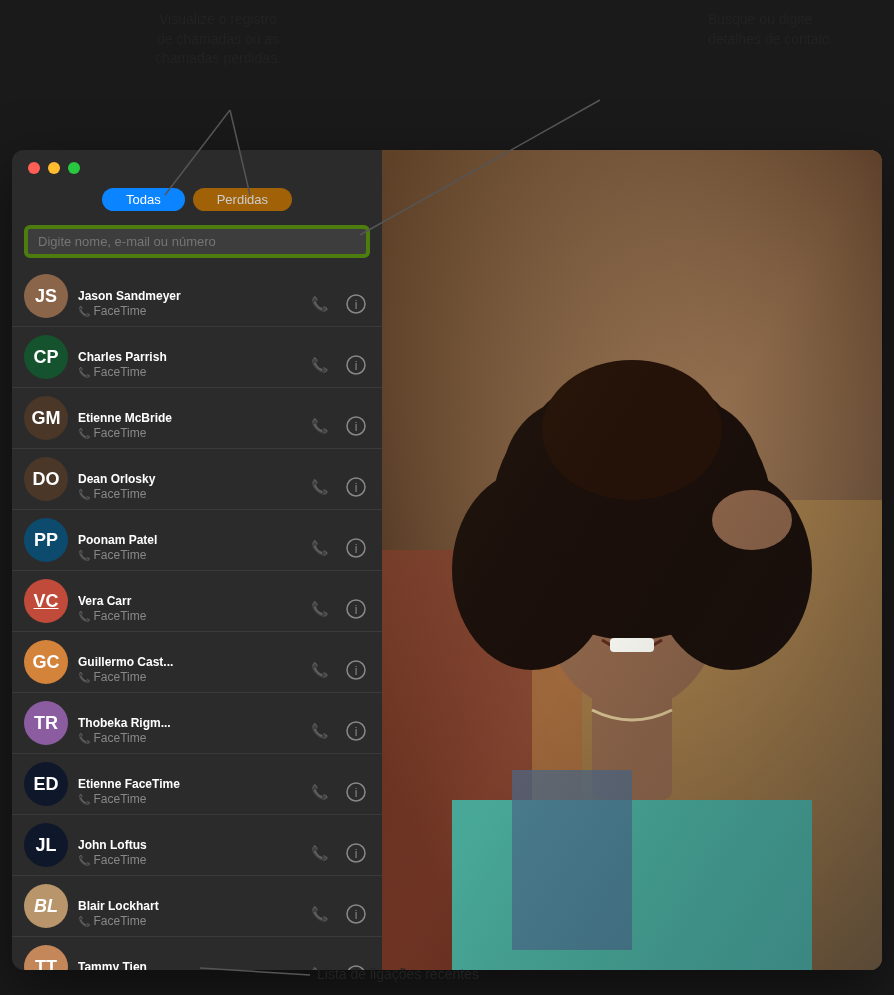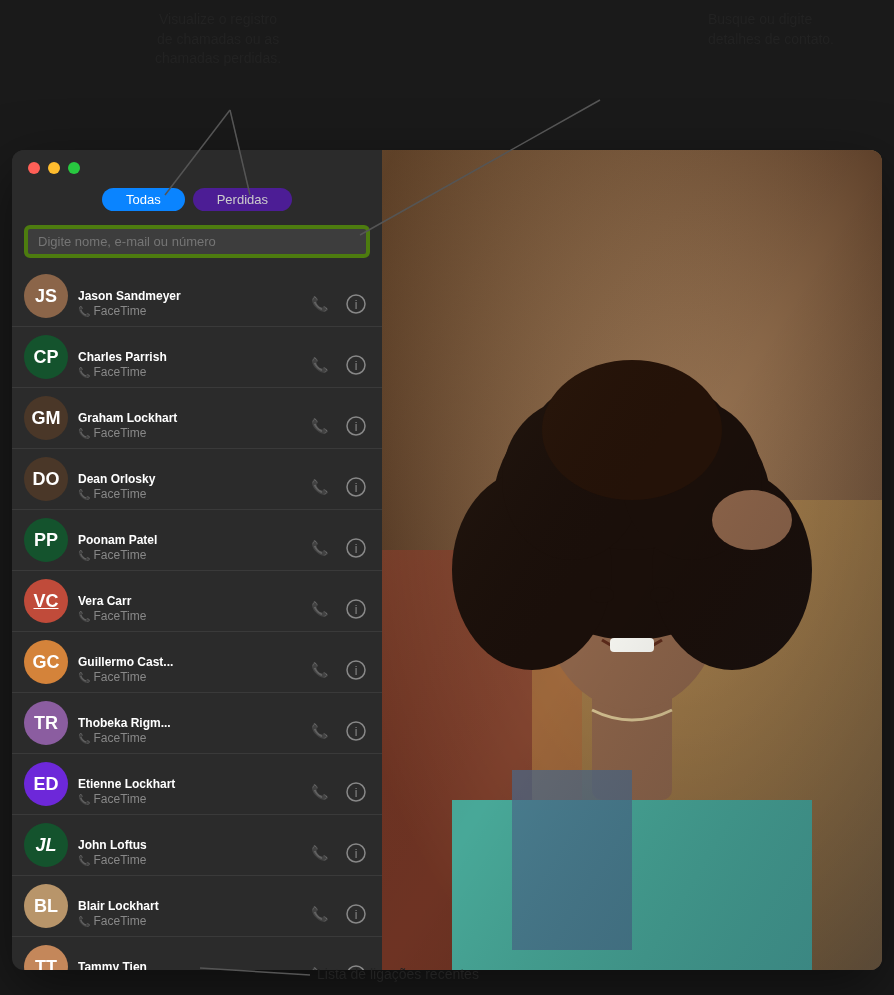--- a/index.html
+++ b/index.html
@@ -100,21 +100,21 @@
       font-weight: 500;
       cursor: pointer;
       border: none;
       outline: none;
     }
     .tab.active {
       background: #0a84ff;
       color: #fff;
     }
     .tab.inactive {
-      background: #4c1d95;
+      background: #a16207;
       color: #ccc;
     }
 
     
     .search-container {
       padding: 6px 12px 8px;
     }
     .search-input {
       width: 100%;
       background: #3d3d3d;
@@ -204,27 +204,27 @@
       width: 100%;
       height: 100%;
       background: linear-gradient(135deg, #8B6914 0%, #C4A44A 20%, #7B5B2A 40%, #4A3520 60%, #2D6B8A 80%, #1A3A50 100%);
       position: relative;
     }
 
     
     .av-brown { background: #8B6549; }
     .av-tan { background: #14532d; }
     .av-dark { background: #4A3728; }
-    .av-pink { background: #14532d; }
+    .av-pink { background: #0c4a6e; }
     .av-red { background: #C04B3A; text-decoration: underline; }
     .av-orange { background: #D4833A; }
     .av-purple { background: #8B5DA0; }
-    .av-gray { background: #6d28d9; }
-    .av-medium { background: #14532d; font-style: italic; }
-    .av-light { background: #B8956A; }
+    .av-gray { background: #0f172a; }
+    .av-medium { background: #0f172a; }
+    .av-light { background: #B8956A; font-style: italic; }
     .av-warm { background: #C4875A; }
 
     
     .annotations-svg {
       position: absolute;
       top: 0;
       left: 0;
       width: 100%;
       height: 100%;
       pointer-events: none;
@@ -292,21 +292,21 @@
               <svg width="20" height="20" viewBox="0 0 20 20" fill="none" xmlns="http://www.w3.org/2000/svg">
                 <circle cx="10" cy="10" r="9" stroke="#888" stroke-width="1.5"></circle>
                 <text x="10" y="15" text-anchor="middle" font-size="12" fill="#888" font-family="sans-serif">i</text>
               </svg>
             </button>
           </div>
         </div>
         <div class="contact-item">
           <div class="avatar av-dark">GM</div>
           <div class="contact-info">
-            <div class="contact-name">Graham Lockhart</div>
+            <div class="contact-name">Etienne McBride</div>
             <div class="contact-type"><span style="font-size:10px;">📞</span> FaceTime</div>
           </div>
           <div class="contact-actions">
             <button class="action-btn" style="font-size: 14px;">📞</button>
             <button class="action-btn">
               <svg width="20" height="20" viewBox="0 0 20 20" fill="none" xmlns="http://www.w3.org/2000/svg">
                 <circle cx="10" cy="10" r="9" stroke="#888" stroke-width="1.5"></circle>
                 <text x="10" y="15" text-anchor="middle" font-size="12" fill="#888" font-family="sans-serif">i</text>
               </svg>
             </button>
@@ -388,21 +388,21 @@
               <svg width="20" height="20" viewBox="0 0 20 20" fill="none" xmlns="http://www.w3.org/2000/svg">
                 <circle cx="10" cy="10" r="9" stroke="#888" stroke-width="1.5"></circle>
                 <text x="10" y="15" text-anchor="middle" font-size="12" fill="#888" font-family="sans-serif">i</text>
               </svg>
             </button>
           </div>
         </div>
         <div class="contact-item">
           <div class="avatar av-gray">ED</div>
           <div class="contact-info">
-            <div class="contact-name">Etienne Lockhart</div>
+            <div class="contact-name">Etienne FaceTime</div>
             <div class="contact-type"><span style="font-size:10px;">📞</span> FaceTime</div>
           </div>
           <div class="contact-actions">
             <button class="action-btn" style="font-size: 14px;">📞</button>
             <button class="action-btn">
               <svg width="20" height="20" viewBox="0 0 20 20" fill="none" xmlns="http://www.w3.org/2000/svg">
                 <circle cx="10" cy="10" r="9" stroke="#888" stroke-width="1.5"></circle>
                 <text x="10" y="15" text-anchor="middle" font-size="12" fill="#888" font-family="sans-serif">i</text>
               </svg>
             </button>

